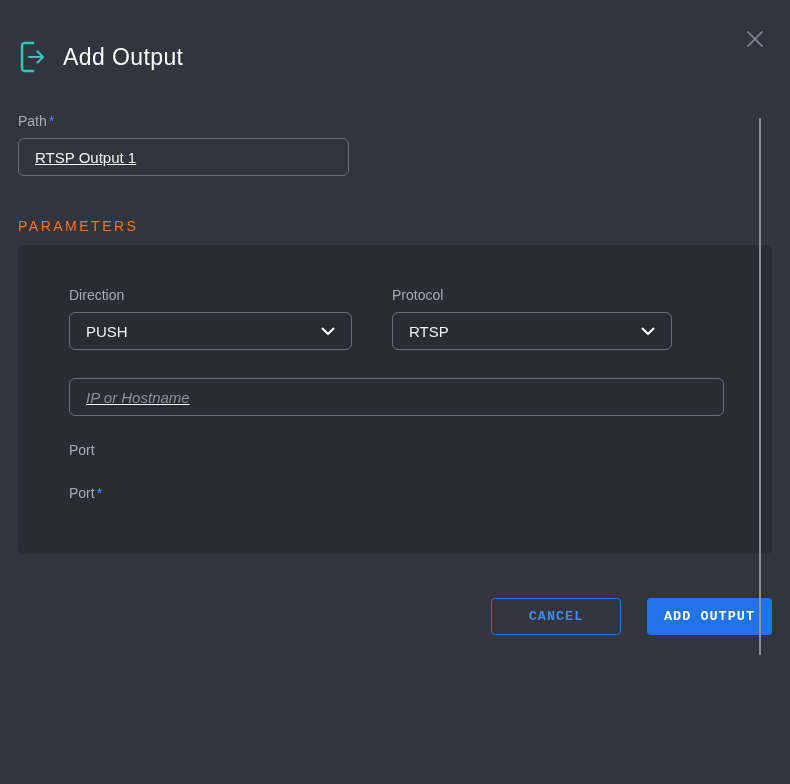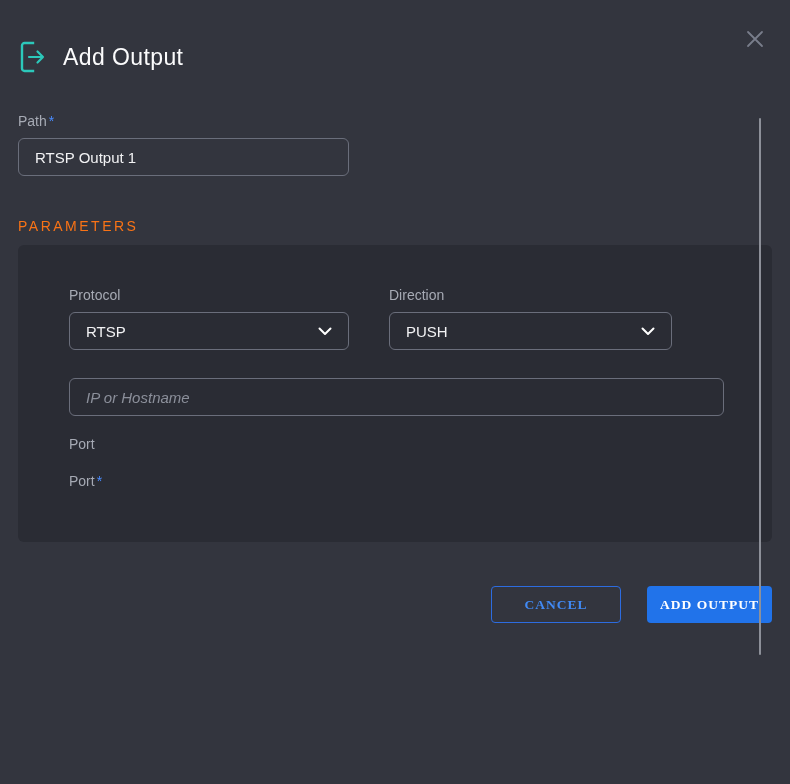--- a/index.html
+++ b/index.html
@@ -66,20 +66,21 @@
     width: 100%;
     background: transparent;
     border: 1px solid #6a6e7b;
     border-radius: 6px;
     color: #f2f2f4;
     font-size: 15px;
     padding: 0 16px;
     font-family: inherit;
     outline: none;
     display: block;
+    text-decoration: underline;
   }
   .input::placeholder {
     color: #8b8f9a;
     font-style: italic;
   }
   .name-field {
     margin-top: 39px;
     width: 331px;
   }
   
@@ -97,21 +98,21 @@
     padding: 42px 48px 44px 51px;
     box-sizing: border-box;
   }
   .row {
     display: flex;
     gap: 40px;
   }
   .col-protocol { width: 280px; }
   .col-direction { width: 283px; }
   .mt { margin-top: 28px; }
-  .mt2 { margin-top: 20px; }
+  .mt2 { margin-top: 26px; }
   .port-field { width: 280px; }
   .select {
     box-sizing: border-box;
     height: 38px;
     border: 1px solid #6a6e7b;
     border-radius: 6px;
     display: flex;
     align-items: center;
     justify-content: space-between;
     padding: 0 16px;
@@ -126,21 +127,21 @@
     justify-content: flex-end;
     gap: 26px;
     margin-top: 44px;
   }
   .btn {
     height: 37px;
     border-radius: 4px;
     font-size: 13.5px;
     font-weight: bold;
     letter-spacing: 1px;
-    font-family: Liberation Serif, serif;
+    font-family: Liberation Mono, monospace;
     cursor: pointer;
   }
   .btn-cancel {
     width: 130px;
     background: transparent;
     border: 1px solid #2d6ce0;
     color: #418af5;
   }
   .btn-submit {
     width: 125px;
@@ -181,38 +182,38 @@
   <div class="field name-field">
     <label><span>Path</span><span class="req">*</span></label>
     <input class="input" type="text" value="RTSP Output 1" style="">
   </div>
 
   <div class="section-title">PARAMETERS</div>
 
   <div class="panel">
 
     <div class="row">
+      <div class="field col-direction">
+        <label>Direction</label>
+        <div class="select">
+          <span>PUSH</span>
+          <svg width="14" height="9" viewBox="0 0 14 9">
+            <path d="M1.5 1.5 L7 7 L12.5 1.5" stroke="#ffffff" stroke-width="2" fill="none" stroke-linecap="round" stroke-linejoin="round"></path>
+          </svg>
+        </div>
+      </div>
       <div class="field col-protocol">
         <label>Protocol</label>
         <div class="select">
           <span>RTSP</span>
           <svg width="14" height="9" viewBox="0 0 14 9">
             <path d="M1.5 1.5 L7 7 L12.5 1.5" stroke="#ffffff" stroke-width="2" fill="none" stroke-linecap="round" stroke-linejoin="round"></path>
           </svg>
         </div>
       </div>
-      <div class="field col-direction">
-        <label>Direction</label>
-        <div class="select">
-          <span>PUSH</span>
-          <svg width="14" height="9" viewBox="0 0 14 9">
-            <path d="M1.5 1.5 L7 7 L12.5 1.5" stroke="#ffffff" stroke-width="2" fill="none" stroke-linecap="round" stroke-linejoin="round"></path>
-          </svg>
-        </div>
-      </div>
     </div>
 
     <div class="field mt">
       <input class="input" type="text" placeholder="IP or Hostname" style="">
     </div>
 
     <div class="field mt2 port-field">
       <label>Port</label>
     </div>
 

